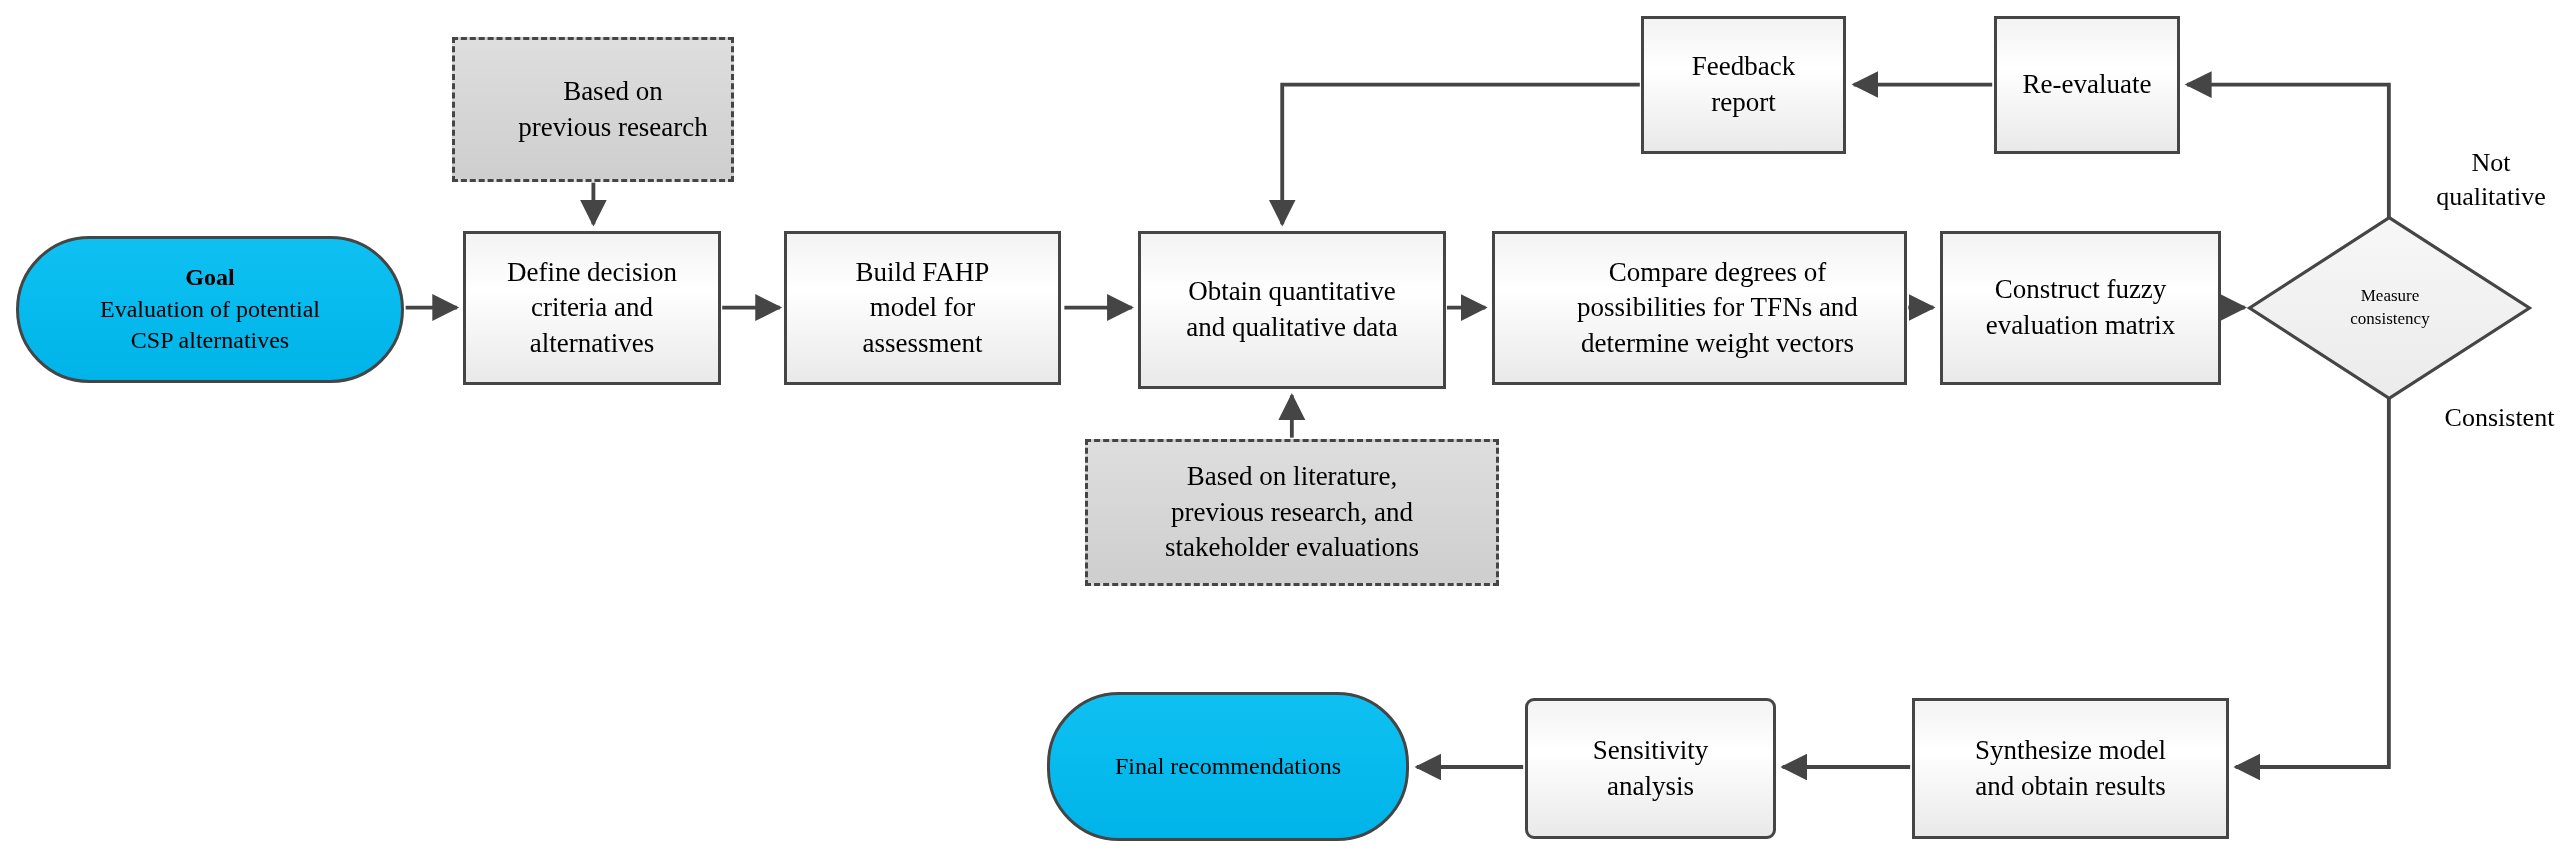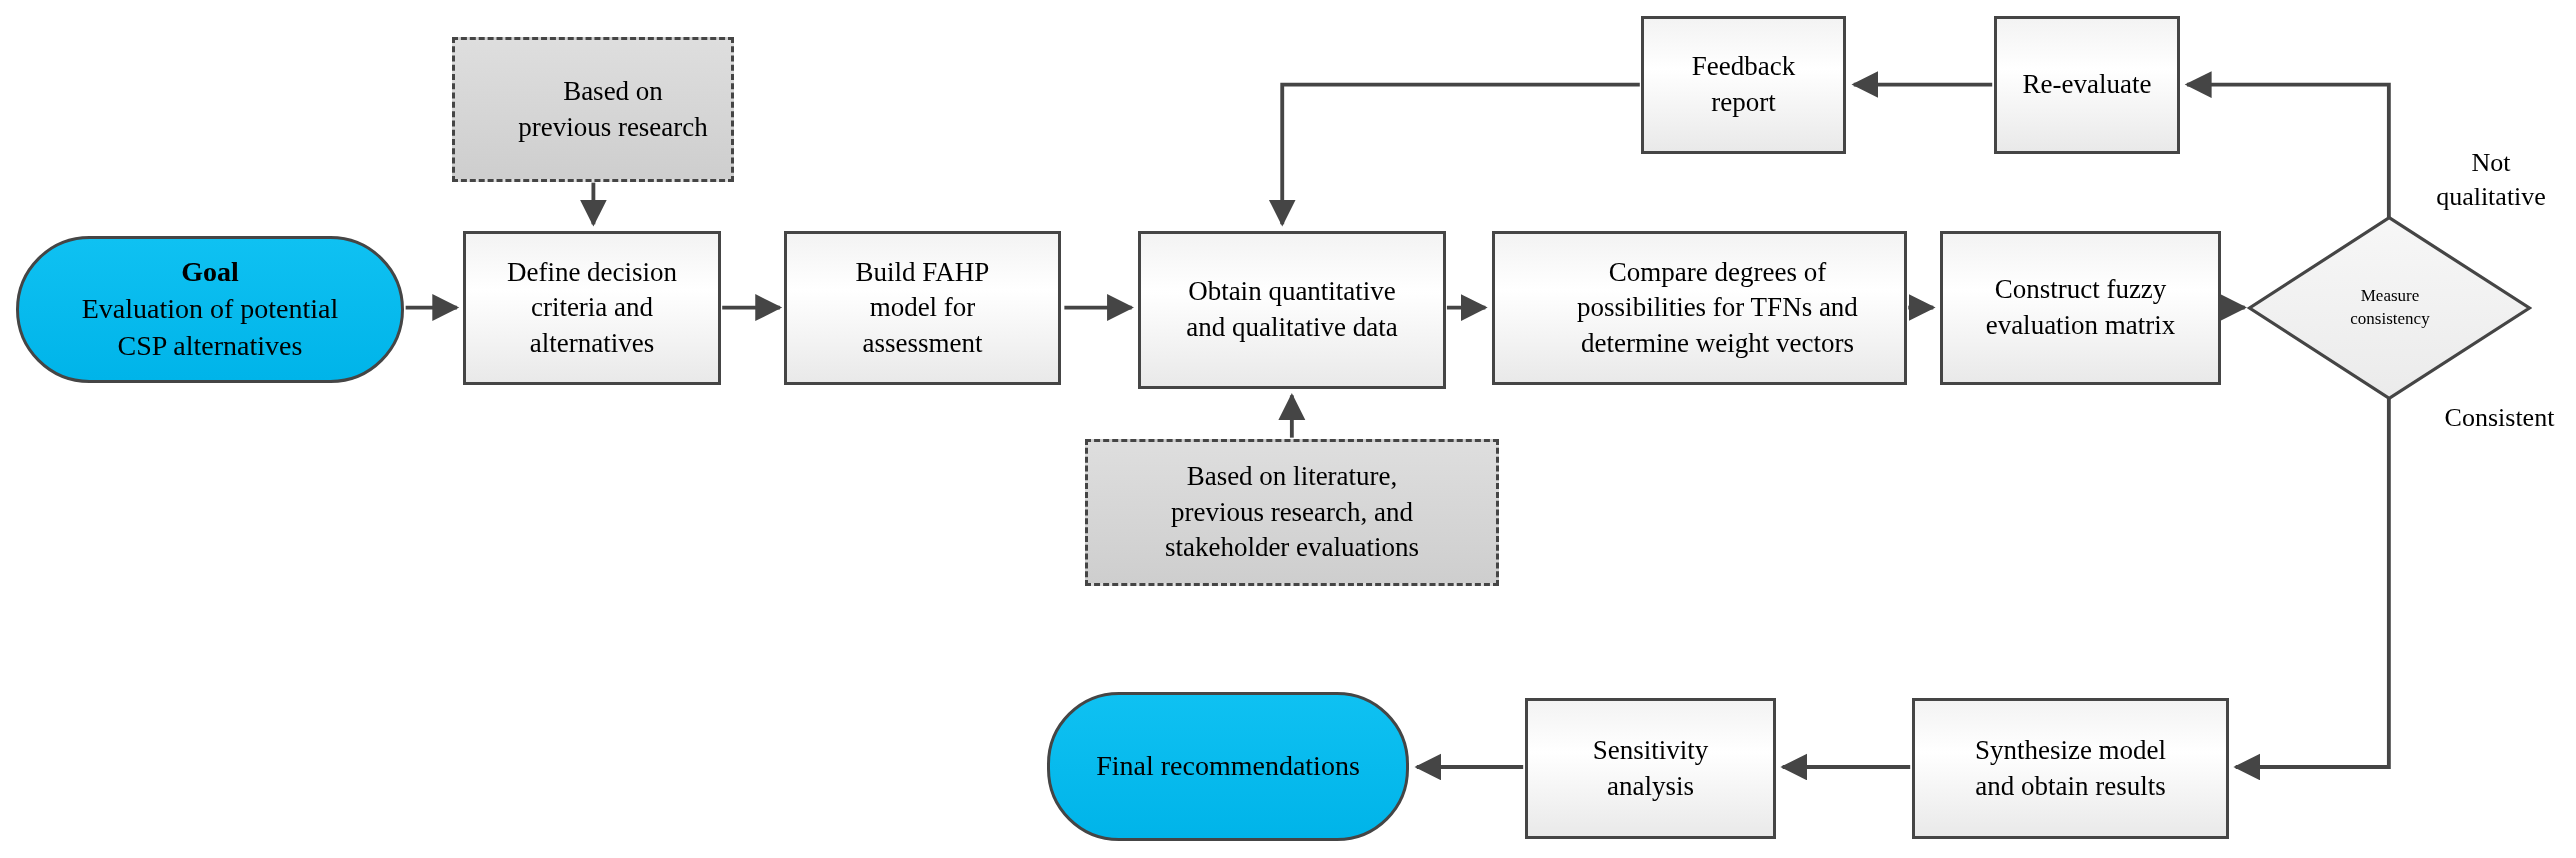--- a/index.html
+++ b/index.html
@@ -13,21 +13,21 @@
     align-items:center;justify-content:center;text-align:center;
     white-space:pre-line;font-size:27px;line-height:1.32;
   }
   .process{
     border:3.2px solid var(--border,#454545);
     background:linear-gradient(180deg,#f3f3f3 0%,#ffffff 38%,#e9e9e9 100%);
   }
   .terminal{
     border:3.2px solid var(--border,#454545);
     background:linear-gradient(180deg,var(--terminal_fill,#0fc1f2) 0%,#00b4e9 100%);
-    font-size:28px;
+    font-size:24px;
   }
   .note{
     border:3.8px dashed var(--border,#454545);
     background:linear-gradient(180deg,#dedede 0%,#cecece 100%);
   }
   .goal-title{font-weight:bold;}
   .diamond-label{background:transparent;font-size:17px;}
   .edge-label{
     position:absolute;text-align:center;white-space:pre-line;
     font-size:26px;line-height:1.3;
@@ -111,19 +111,19 @@
   <div class="node process" style="left:1994px;top:16px;width:186px;height:138px;">Re-evaluate</div>
 
   <div class="edge-label" style="left:2412px;top:146px;width:158px;">Not
 qualitative</div>
 
   <div class="edge-label" style="left:2423px;top:401px;width:153px;">Consistent</div>
 
   <div class="node process" style="left:1912px;top:698px;width:317px;height:141px;">Synthesize model
 and obtain results</div>
 
-  <div class="node process" style="left:1525px;top:698px;width:251px;height:141px;">Sensitivity
+  <div class="node process" style="left:1525px;top:698px;width:251px;height:141px;border-radius:9px;">Sensitivity
 analysis</div>
 
   <div class="node terminal" style="left:1047px;top:692px;width:362px;height:149px;border-radius:72px;">Final recommendations</div>
 
 </div>
 
 
 </body></html>

